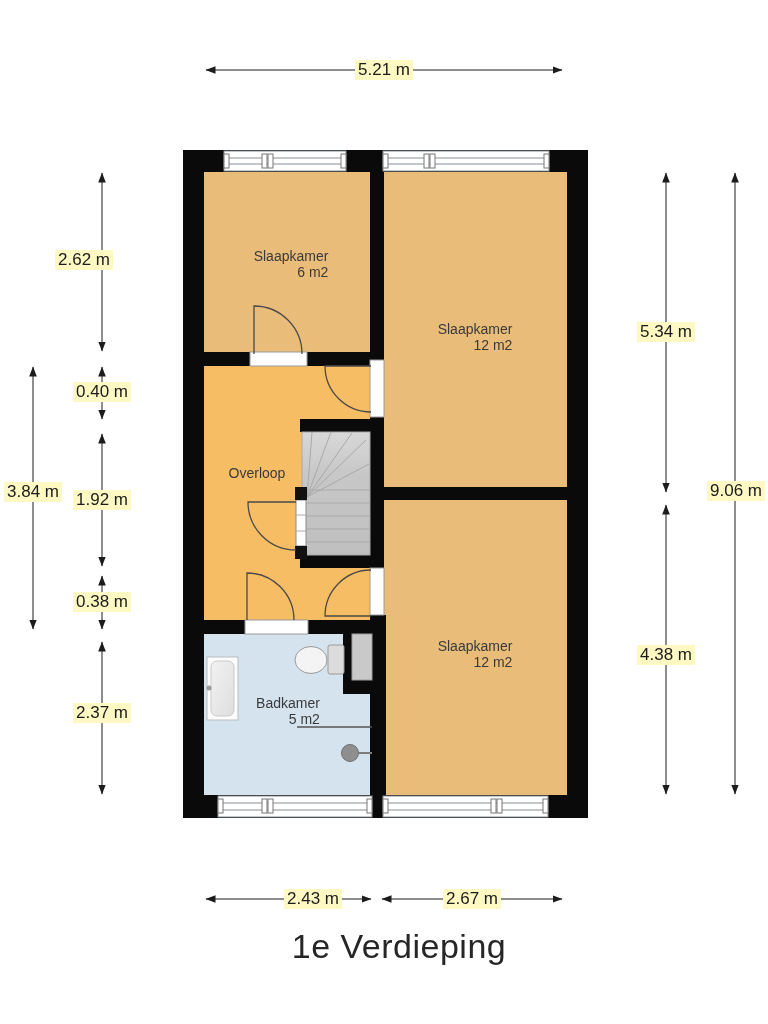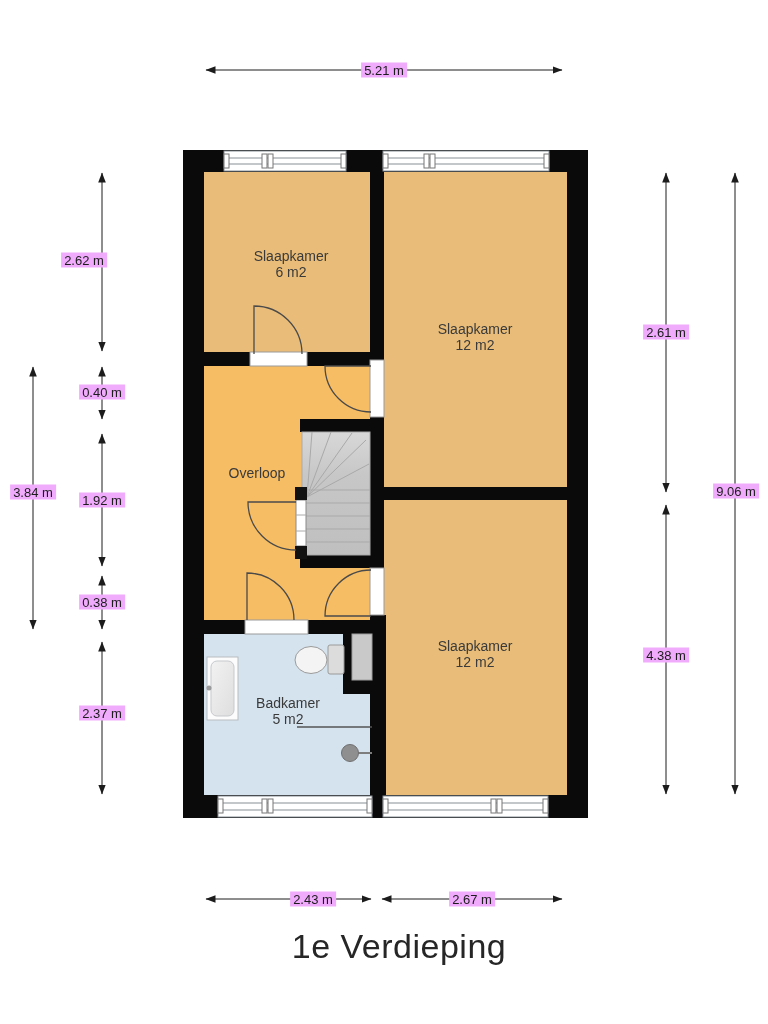--- a/index.html
+++ b/index.html
@@ -13,24 +13,24 @@
   .wall{fill:var(--wall);}
   .jamb{fill:#ffffff;stroke:#9a9a9a;stroke-width:1;}
   .cap{fill:var(--wall);}
   .win{fill:#ffffff;stroke:var(--window-frame);stroke-width:1;}
   .winline{stroke:var(--window-frame);stroke-width:1.2;fill:none;}
   .mull{fill:#ffffff;stroke:#777;stroke-width:1;}
   .door{stroke:var(--door-stroke);stroke-width:1.3;fill:none;}
   .dimline{stroke:var(--dimension-line);stroke-width:1;}
   .stairline{stroke:#a9a9a9;stroke-width:1;fill:none;}
   
-  .room-label{position:absolute;transform:translate(-50%,-50%);text-align:center;
+  .room-label{position:absolute;transform:translate(-50%,-50%);text-align:right;
               font-size:14px;line-height:16px;color:var(--label-text);white-space:nowrap;}
-  .dim{position:absolute;transform:translate(-50%,-50%);background:#f0abfc;
-       font-size:13px;padding:0 3px;color:var(--dimension-line);white-space:nowrap;text-align:right;}
+  .dim{position:absolute;transform:translate(-50%,-50%);background:#fef9c3;
+       font-size:17px;padding:0 3px;color:var(--dimension-line);white-space:nowrap;text-align:right;}
   .title{position:absolute;transform:translate(-50%,-50%);font-size:34px;
          color:var(--title-text);white-space:nowrap;letter-spacing:0.5px;}
 </style>
 </head>
 <body>
 
 <div class="stage">
 
   <svg width="768" height="1024" viewBox="0 0 768 1024">
     <defs>
@@ -195,21 +195,21 @@
     <div>5 m2</div>
   </div>
 
   <div class="dim" style="left:384px;top:70px;">5.21 m</div>
   <div class="dim" style="left:84px;top:260px;">2.62 m</div>
   <div class="dim" style="left:102px;top:392px;">0.40 m</div>
   <div class="dim" style="left:102px;top:500px;">1.92 m</div>
   <div class="dim" style="left:102px;top:602px;">0.38 m</div>
   <div class="dim" style="left:102px;top:713px;">2.37 m</div>
   <div class="dim" style="left:33px;top:492px;">3.84 m</div>
-  <div class="dim" style="left:666px;top:332px;">2.61 m</div>
+  <div class="dim" style="left:666px;top:332px;">5.34 m</div>
   <div class="dim" style="left:666px;top:655px;">4.38 m</div>
   <div class="dim" style="left:736px;top:491px;">9.06 m</div>
   <div class="dim" style="left:289px;top:899px;margin-left:24px;">2.43 m</div>
   <div class="dim" style="left:472px;top:899px;">2.67 m</div>
 
   <div class="title" style="left:399px;top:946px;">1e Verdieping</div>
 
 </div>
 
 </body></html>

